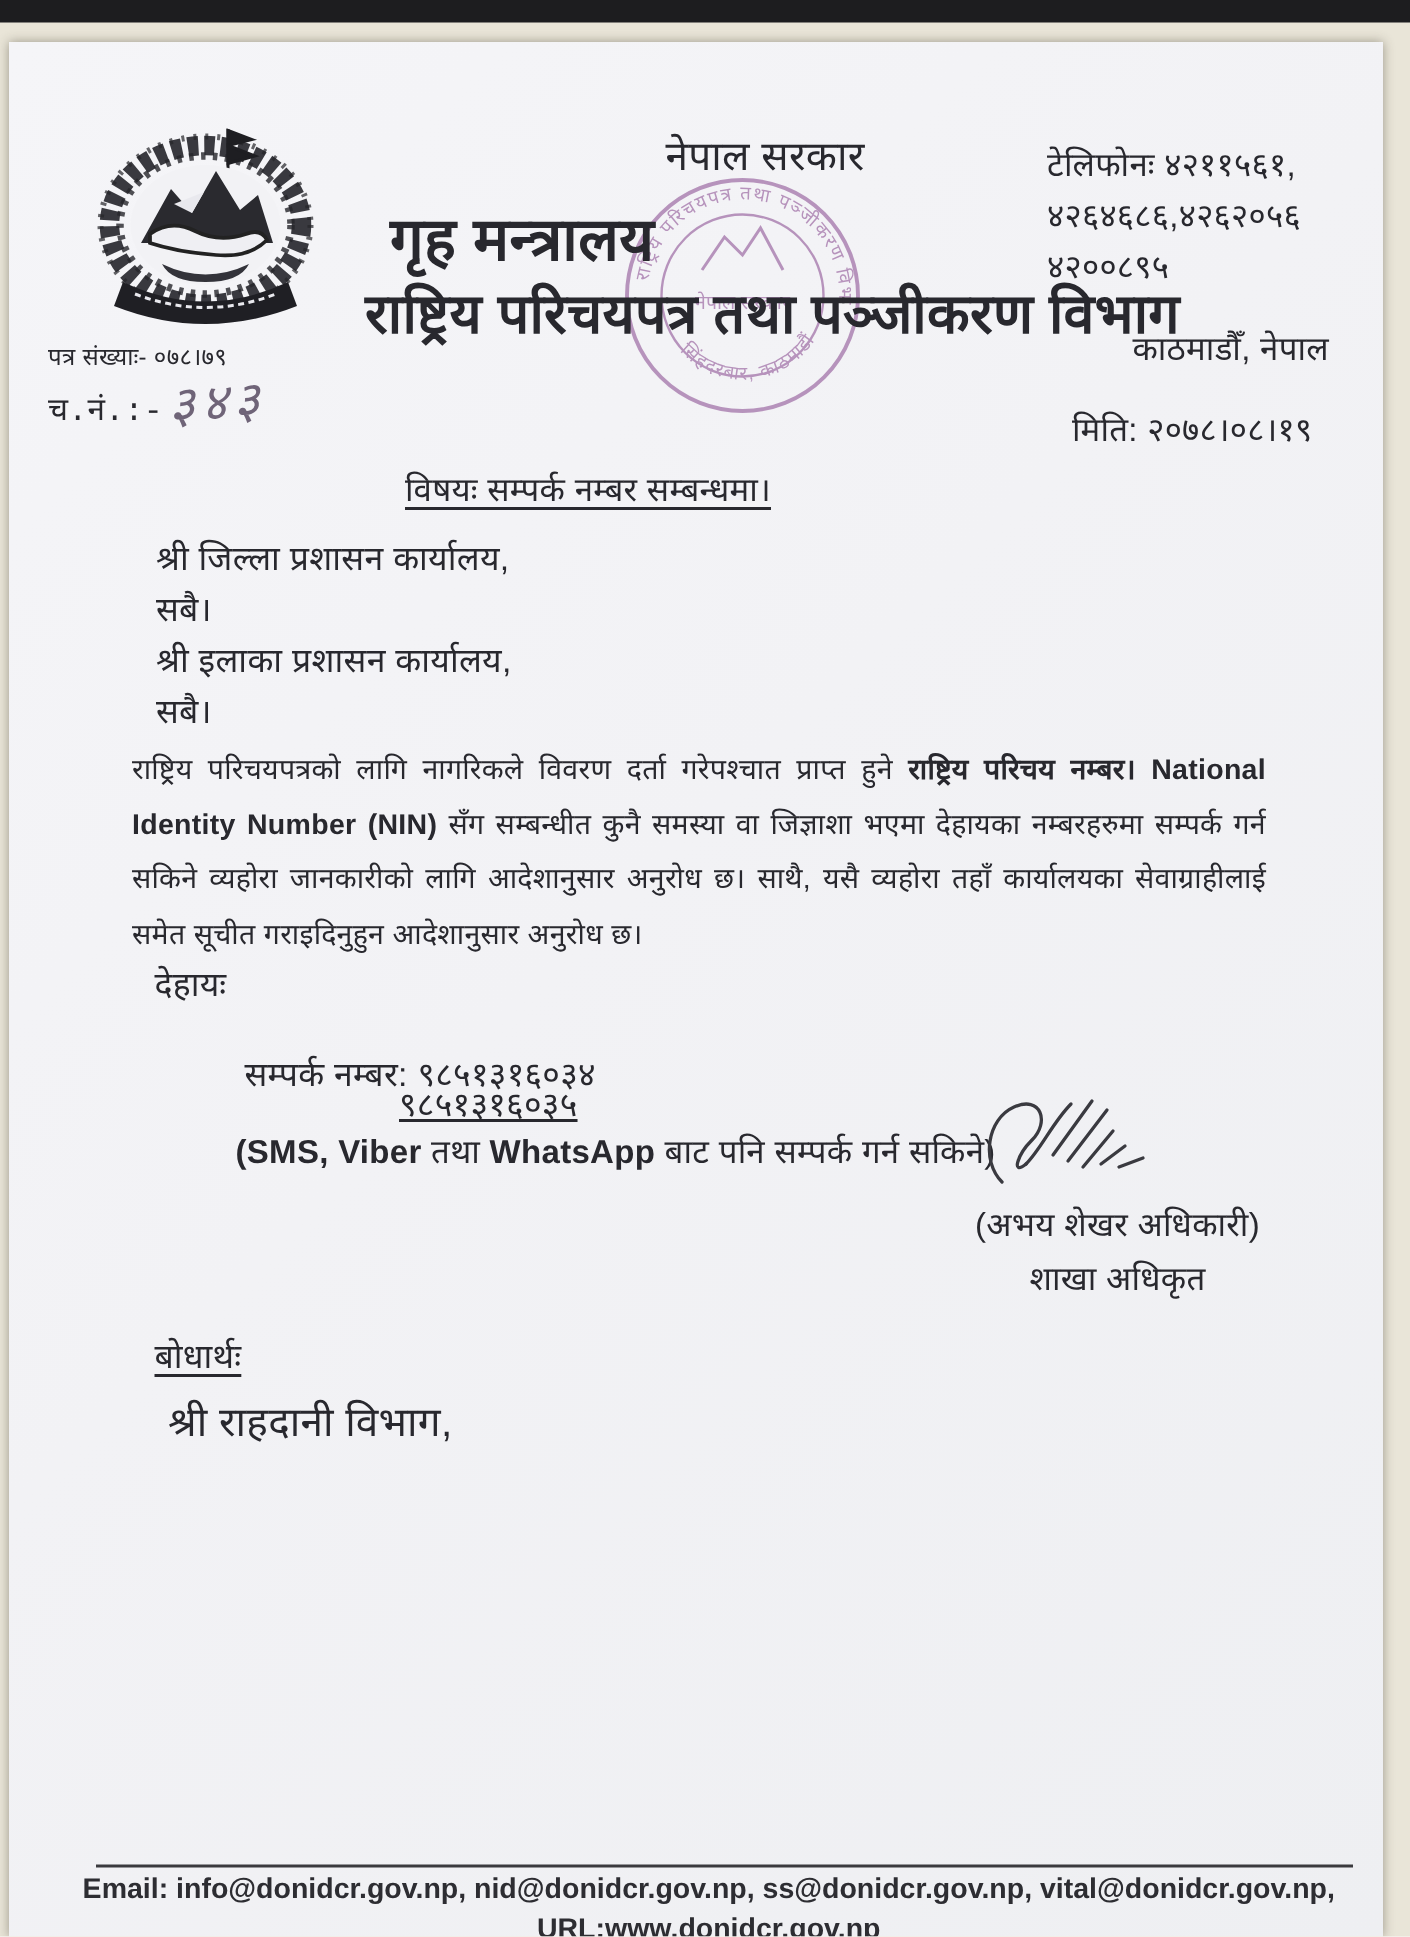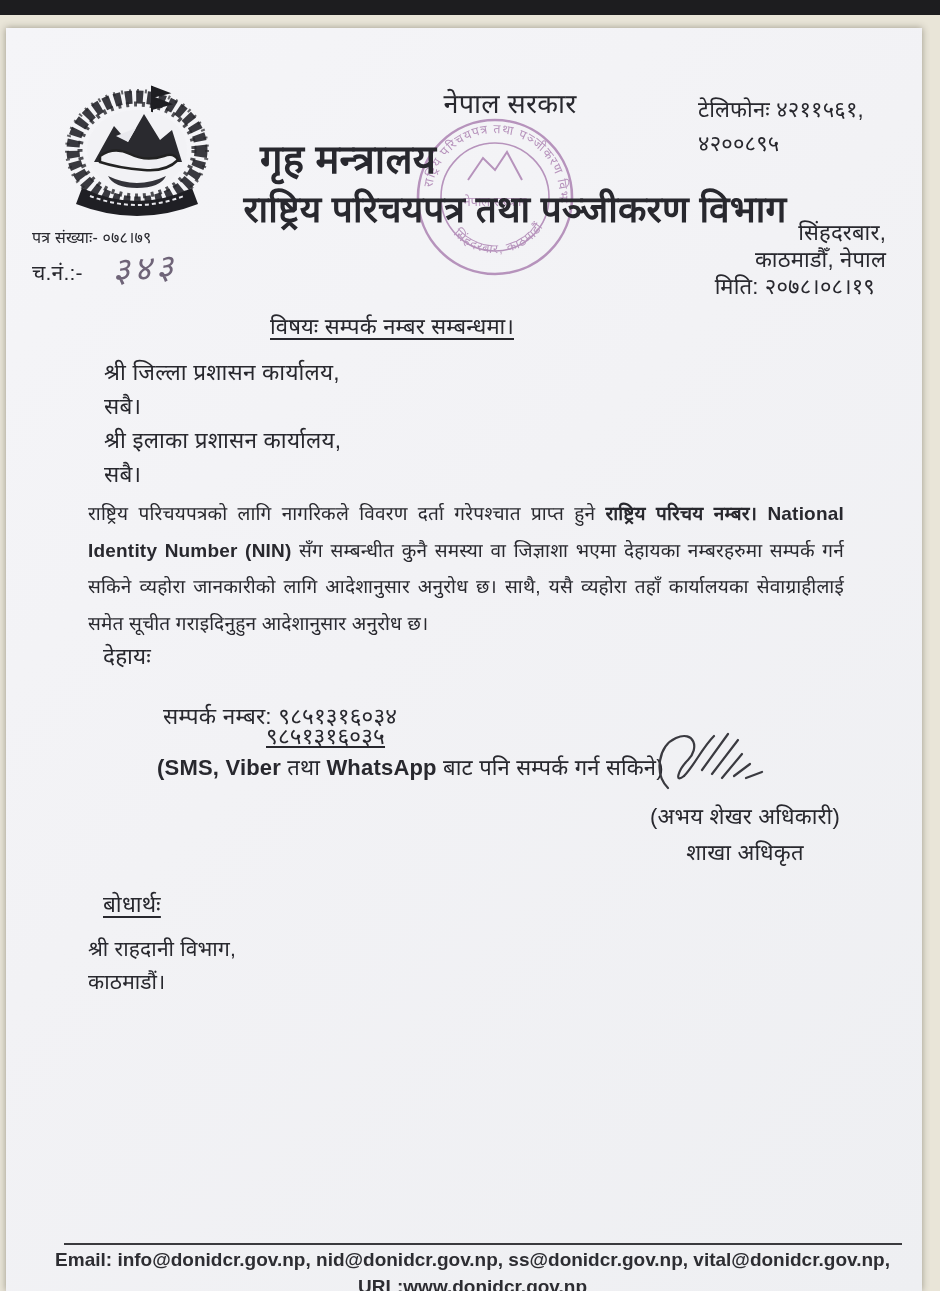--- a/index.html
+++ b/index.html
@@ -23,21 +23,21 @@
 
   .gov-title   { left:300px; top:84px;  width:420px; text-align:center; font-size:27px; }
   .ministry    { left:260px; top:130px; width:500px; text-align:left; font-size:40px; font-weight:bold; }
   .department  { left:150px; top:182px; width:730px; text-align:center; font-size:37px; font-weight:bold; }
 
   .stamp-wrap  { left:408px; top:110px; width:175px; height:175px; opacity:.8; }
 
   .phones { left:698px; top:93px; width:220px; font-size:22px; line-height:34px; }
 
   .refno   { left:32px; top:226px; font-size:16px; }
-  .chalani { left:32px; top:258px; font-size:21px; }
+  .chalani { left:32px; top:258px; font-size:21px;font-family:Liberation Mono, monospace; }
   .chalani-no {
     left:112px; top:244px; font-size:34px; color:#6f6478;
     font-style: italic; transform: rotate(-4deg); letter-spacing:4px;
   }
 
   .addr-block { left:640px; top:219px; width:246px; text-align:right; font-size:22px; line-height:27px; }
   .date-line  { left:640px; top:270px; width:235px; text-align:right; font-size:22px; }
 
   .subject { left:270px; top:310px; width:460px; text-align:left; font-size:22px; }
   .subject span { text-decoration: underline; text-underline-offset:4px; }
@@ -53,21 +53,21 @@
   .dehaya   { left:103px; top:640px; font-size:22.5px; }
   .contact1 { left:163px; top:684px; font-size:22.5px;margin-top:16px; }
   .contact2 { left:266px; top:720px; font-size:22.5px;text-decoration:underline; }
   .note     { left:157px; top:751px; font-size:22px; }
 
   .sig-mark { left:650px; top:726px; width:130px; height:75px; }
   .sig-name  { left:630px; top:800px; width:230px; text-align:center; font-size:22px; }
   .sig-title { left:630px; top:836px; width:230px; text-align:center; font-size:22px; }
 
   .bodharth { left:103px; top:888px; font-size:22.5px; text-decoration:underline; text-underline-offset:4px; }
-  .cc-lines { left:88px; top:932px; font-size:21px; line-height:33px; }
+  .cc-lines { left:112px; top:932px; font-size:27px; line-height:33px; }
 
   .footer-rule { left:64px; top:1243px; width:838px; border-top:2.5px solid #3a3a3e; }
   .footer-email { left:50px; top:1249px; width:845px; text-align:center; font-size:19px; font-weight:bold; color:#2d2d32; }
   .footer-url   { left:50px; top:1276px; width:845px; text-align:center; font-size:19px; font-weight:bold; color:#2d2d32; }
 </style>
 </head>
 <body>
 
 <div class="page">
   <div class="top-strip"></div>
@@ -116,29 +116,29 @@
       <textPath href="#arcBot" startOffset="18%">सिंहदरबार, काठमाडौं</textPath>
     </text>
   </svg>
 
   <div class="abs dev gov-title">नेपाल सरकार</div>
   <div class="abs dev ministry">गृह मन्त्रालय</div>
   <div class="abs dev department">राष्ट्रिय परिचयपत्र तथा पञ्जीकरण विभाग</div>
 
   <div class="abs dev phones">
     <div>टेलिफोनः ४२११५६१,</div>
+    <div>४२६४६८६,४२६२०५६</div>
     <div>४२००८९५</div>
   </div>
 
   <div class="abs dev refno">पत्र संख्याः- ०७८।७९</div>
   <div class="abs dev chalani">च.नं.:-</div>
   <div class="abs dev chalani-no">३४३</div>
 
   <div class="abs dev addr-block">
-    <div>सिंहदरबार,</div>
     <div>काठमाडौँ, नेपाल</div>
   </div>
   <div class="abs dev date-line">मिति: २०७८।०८।१९</div>
 
   <div class="abs dev subject">
     <span>विषयः सम्पर्क नम्बर सम्बन्धमा।</span>
   </div>
 
   <div class="abs dev recipients">
     <div>श्री जिल्ला प्रशासन कार्यालय,</div>
@@ -168,19 +168,18 @@
       <path d="M84 50 L 100 38"></path>
       <path d="M96 52 L 112 46"></path>
     </g>
   </svg>
   <div class="abs dev sig-title">शाखा अधिकृत</div>
   <div class="abs dev sig-name">(अभय शेखर अधिकारी)</div>
 
   <div class="abs dev bodharth">बोधार्थः</div>
   <div class="abs dev cc-lines">
     <div>श्री राहदानी विभाग,</div>
-    <div>काठमाडौं।</div>
   </div>
 
   <div class="abs footer-rule"></div>
   <div class="abs footer-email">Email: info@donidcr.gov.np, nid@donidcr.gov.np, ss@donidcr.gov.np, vital@donidcr.gov.np,</div>
   <div class="abs footer-url">URL:www.donidcr.gov.np</div>
 </div>
 
 </body></html>

